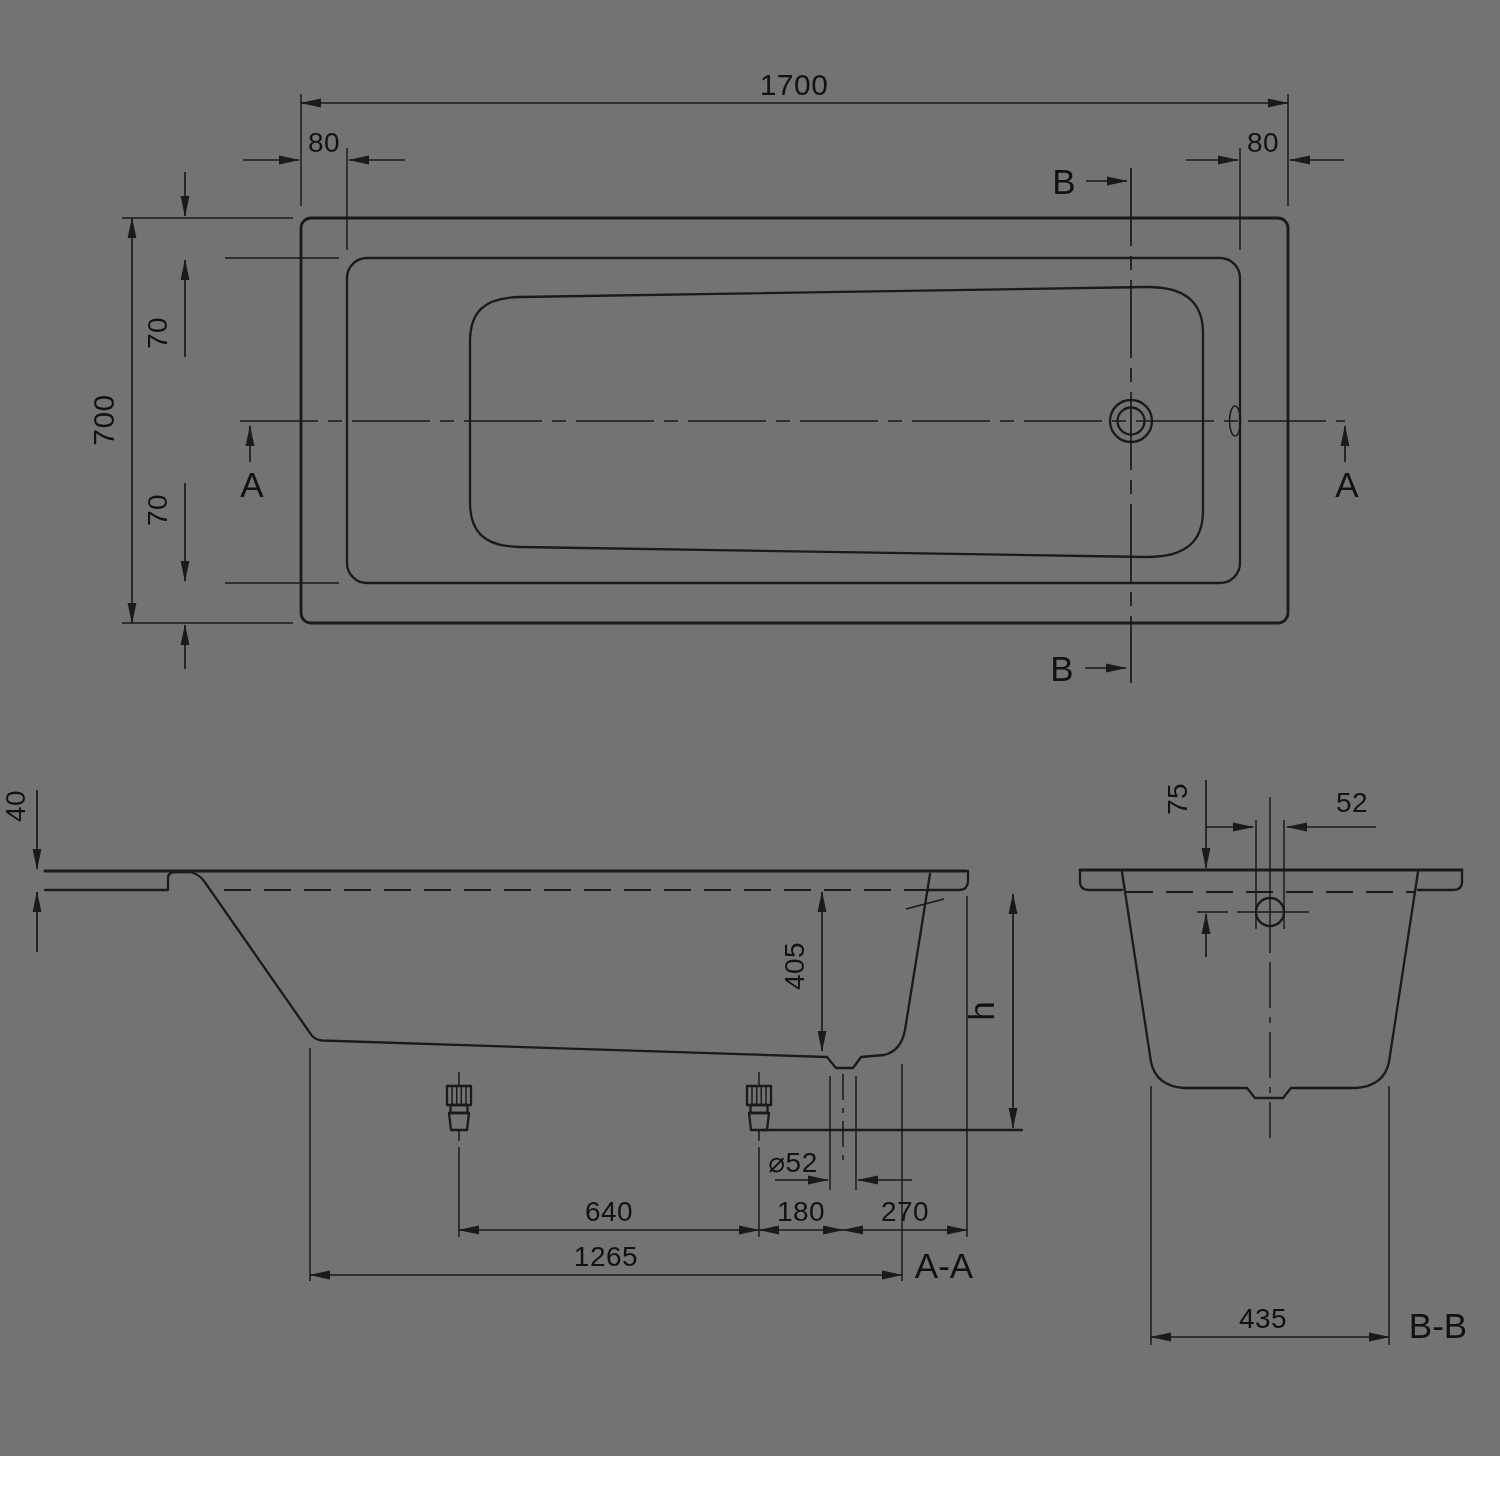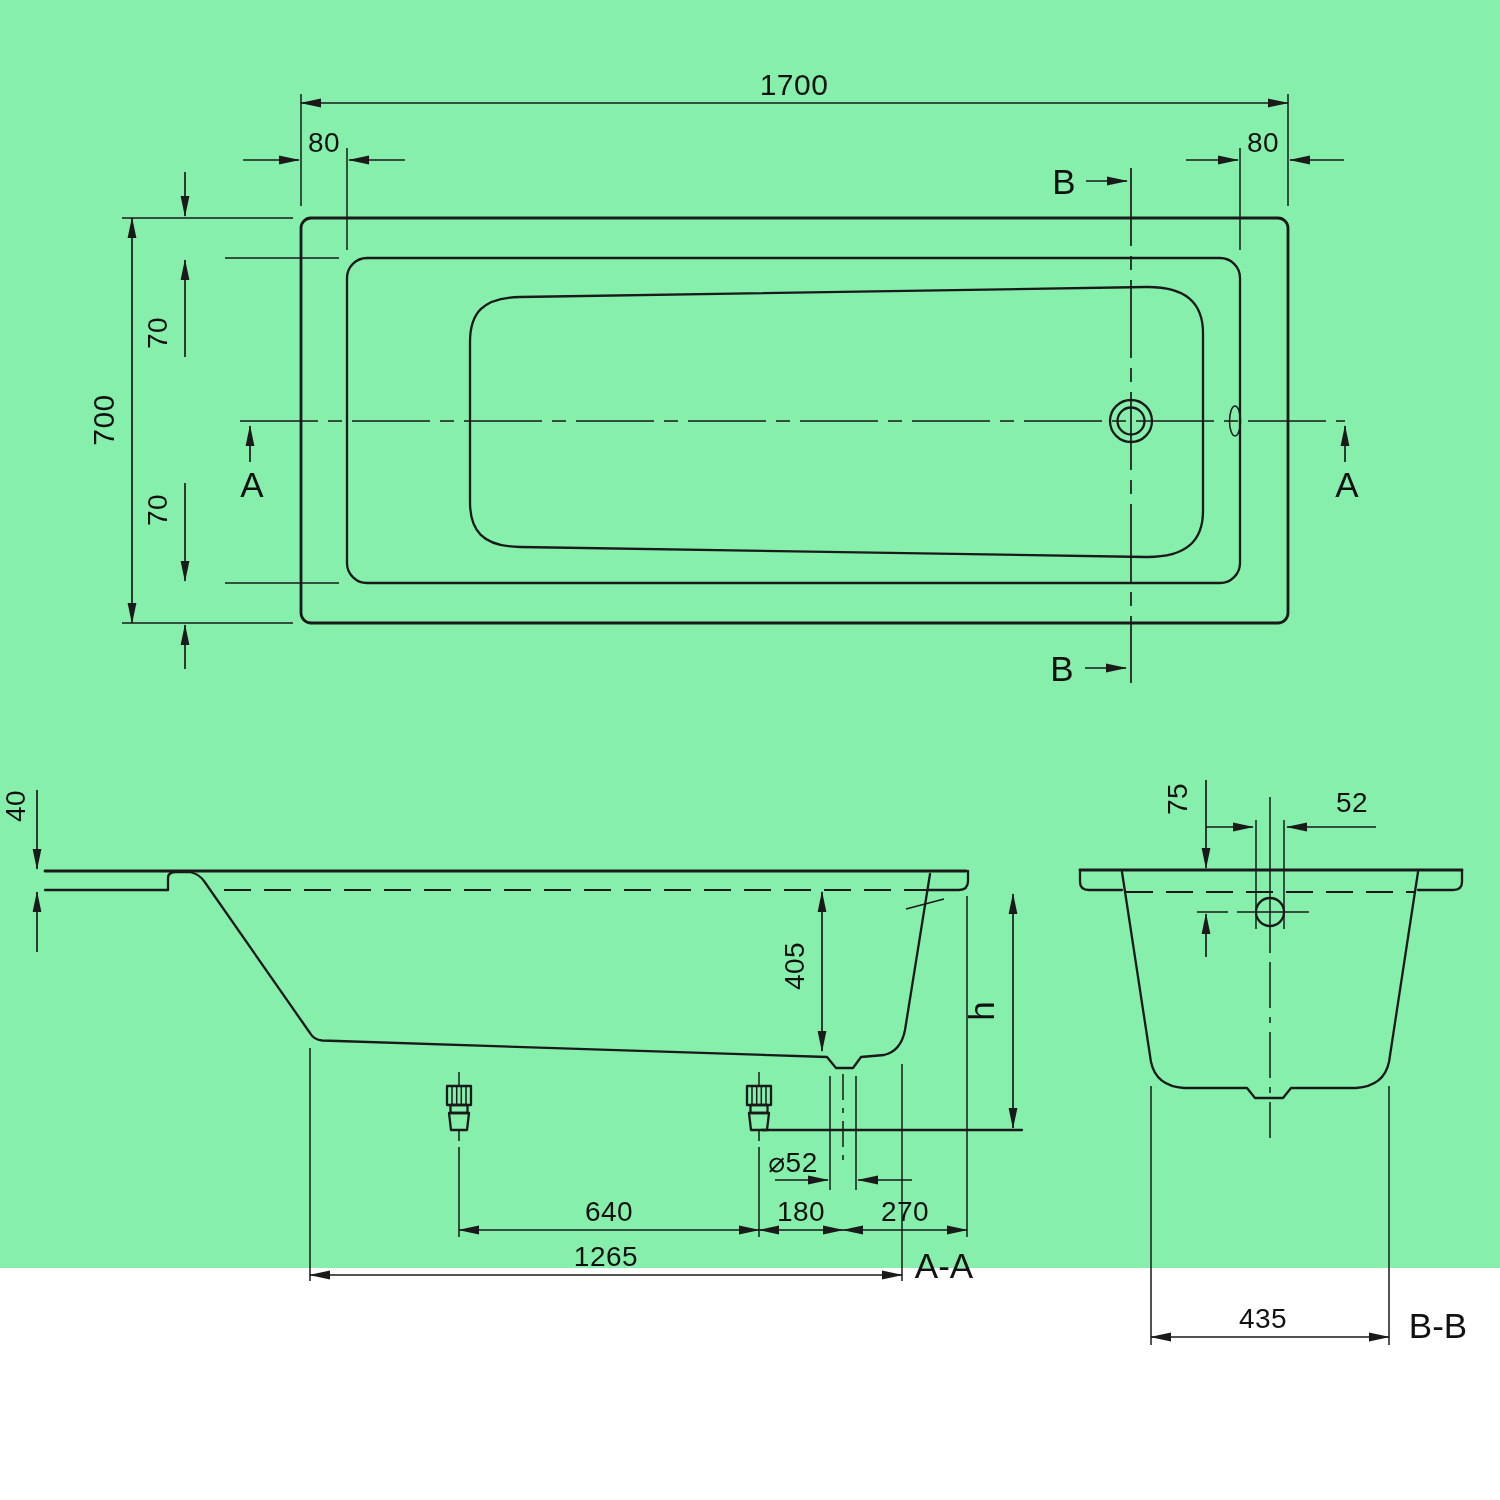--- a/index.html
+++ b/index.html
@@ -2,21 +2,21 @@
 <html><head>
 <meta charset="utf-8">
 <style>
   html,body{margin:0;padding:0;}
   body{
     width:1500px;height:1500px;
     background:#ffffff;
     font-family:"Liberation Sans", sans-serif;
     overflow:hidden;
   }
-  .sheet{position:relative;width:1500px;height:1268px;background:#86efac;}
+  .sheet{position:relative;width:1500px;height:1456px;background:#737373;}
   svg{display:block;}
   .outline{fill:none;stroke:#1a1a1a;stroke-width:2.8;stroke-linecap:round;stroke-linejoin:round;}
   .outline-thin{fill:none;stroke:#1a1a1a;stroke-width:2.3;stroke-linecap:round;stroke-linejoin:round;}
   .dimline{fill:none;stroke:#1a1a1a;stroke-width:1.7;}
   .extline{fill:none;stroke:#1a1a1a;stroke-width:1.5;}
   .dashline{fill:none;stroke:#1a1a1a;stroke-width:2;stroke-dasharray:27 13;}
   .centerline{fill:none;stroke:#1a1a1a;stroke-width:1.7;stroke-dasharray:78 10 14 10;}
   .dimtext{fill:#111111;font-size:28px;letter-spacing:.5px;}
   .dimtext-lg{fill:#111111;font-size:30px;letter-spacing:.5px;}
   .sectext{fill:#111111;font-size:35px;}

